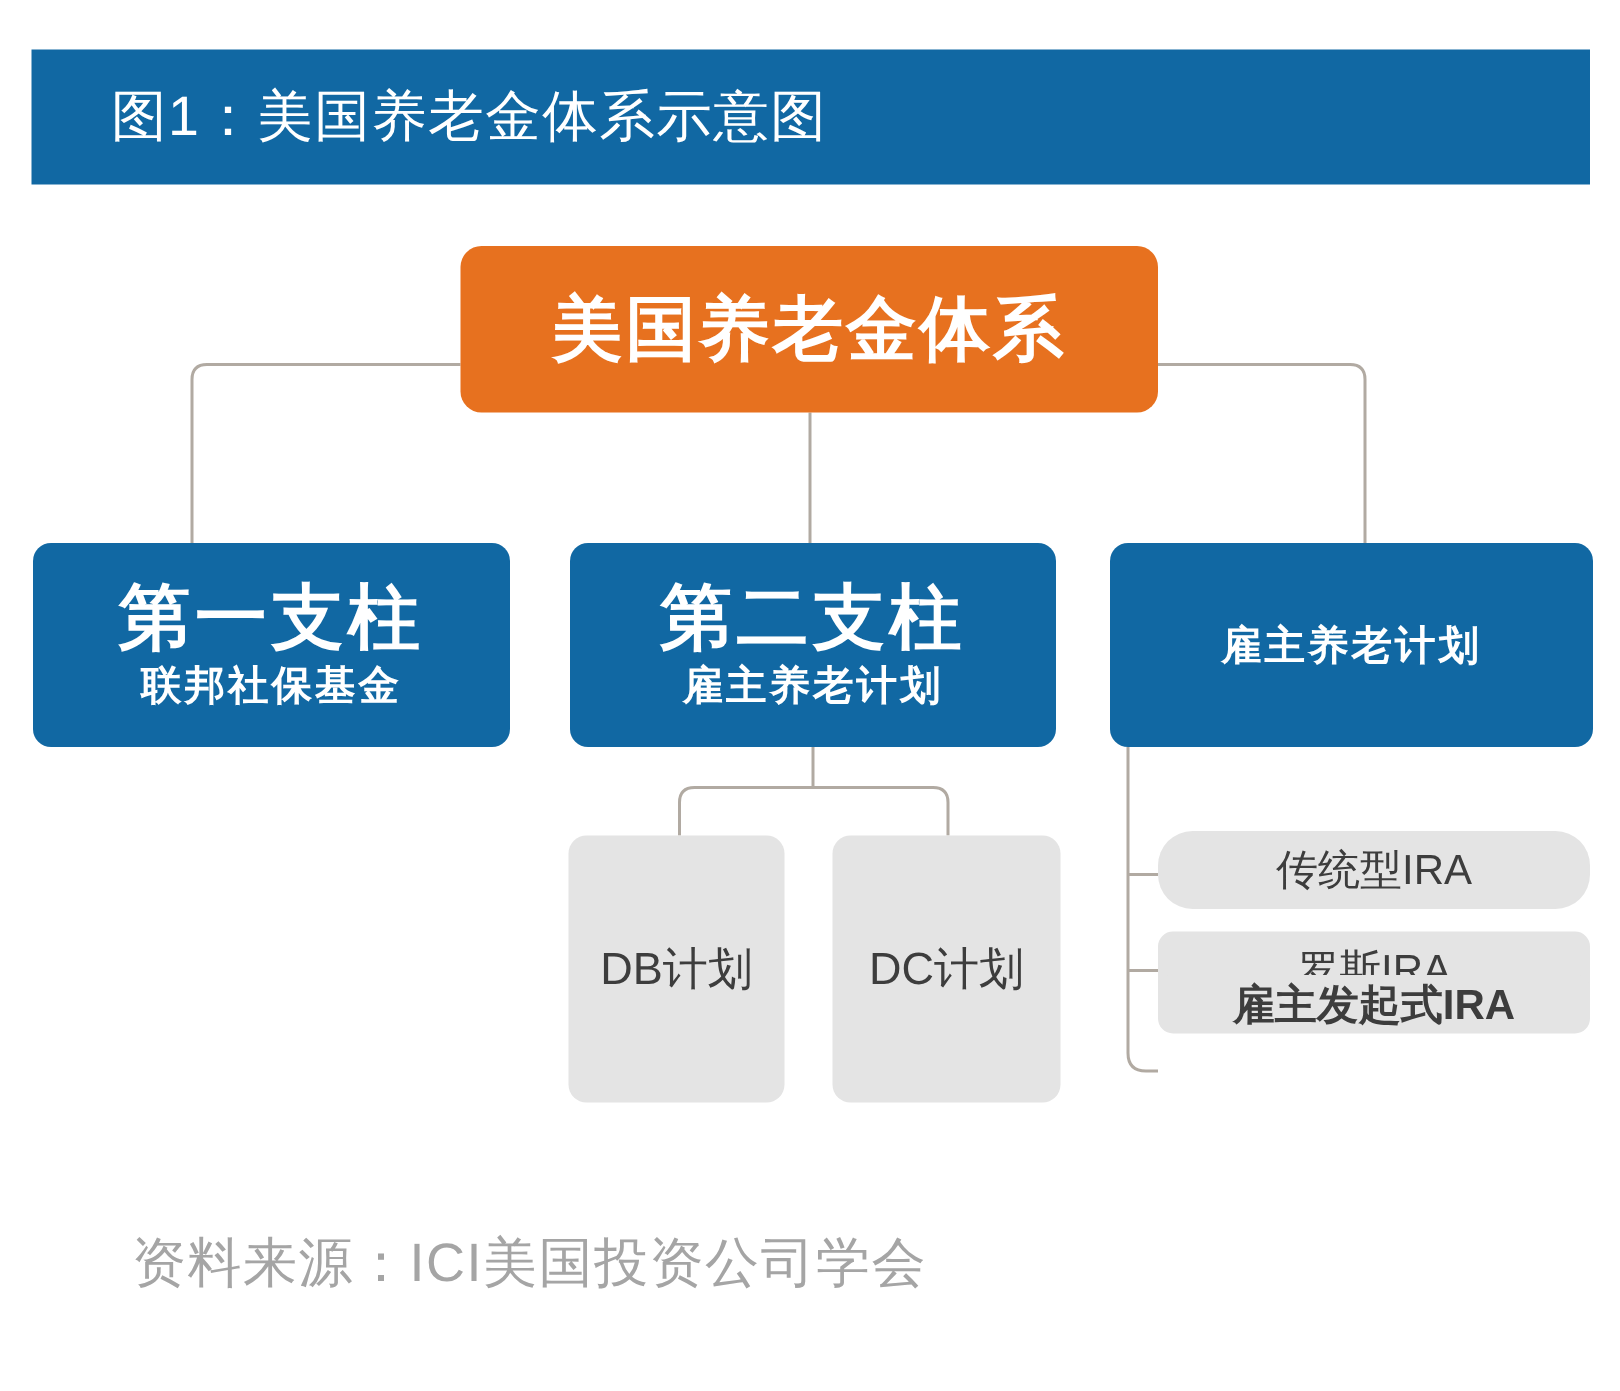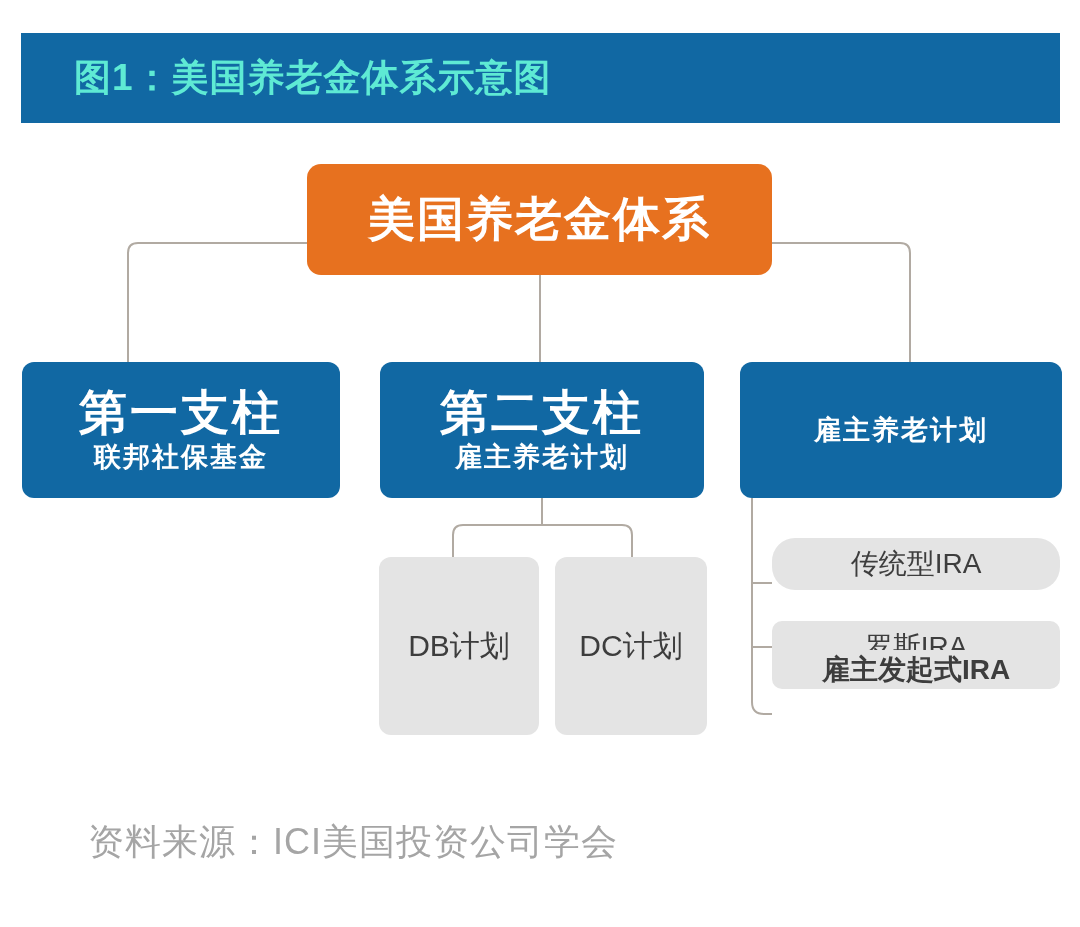--- a/index.html
+++ b/index.html
@@ -27,23 +27,23 @@
   
   .header-bar {
     left: 21px; top: 33px;
     width: 1039px; height: 90px;
     background: var(--blue);
     display: flex;
     align-items: center;
     padding-left: 53px;
   }
   .header-bar .title {
-    color: #5eead4;
+    color: #ffffff;
     font-size: 37px;
-    font-weight: bold;
+    font-weight: normal;
     letter-spacing: 1px;
   }
 
   
   .root-node {
     left: 307px; top: 164px;
     width: 465px; height: 111px;
     background: var(--orange);
     border-radius: 14px;
     display: flex;
@@ -103,37 +103,37 @@
     top: 557px;
     height: 178px;
     background: var(--gray-box);
     border-radius: 12px;
     display: flex;
     align-items: center;
     justify-content: center;
     color: var(--child-text);
     font-size: 30px;
   }
-  .plan-db { left: 379px; width: 160px; }
+  .plan-db { left: 379px; width: 144px; }
   .plan-dc { left: 555px; width: 152px; }
 
   
   .ira-box {
     left: 772px;
     width: 288px;
     height: 52px;
     background: var(--gray-box);
     border-radius: 10px;
     display: flex;
     align-items: center;
     justify-content: center;
     color: var(--child-text);
     font-size: 28px;
   }
-  .ira-1 { top: 538px; border-radius: 23px; }
+  .ira-1 { top: 554px; border-radius: 23px; }
   .ira-2 { top: 621px; }
   .ira-3 { top: 650px; height: 39px; font-weight: bold; }
 
   
   .source-line {
     left: 88px; top: 818px;
     color: var(--source-text);
     font-size: 36px;
     letter-spacing: 1px;
   }

